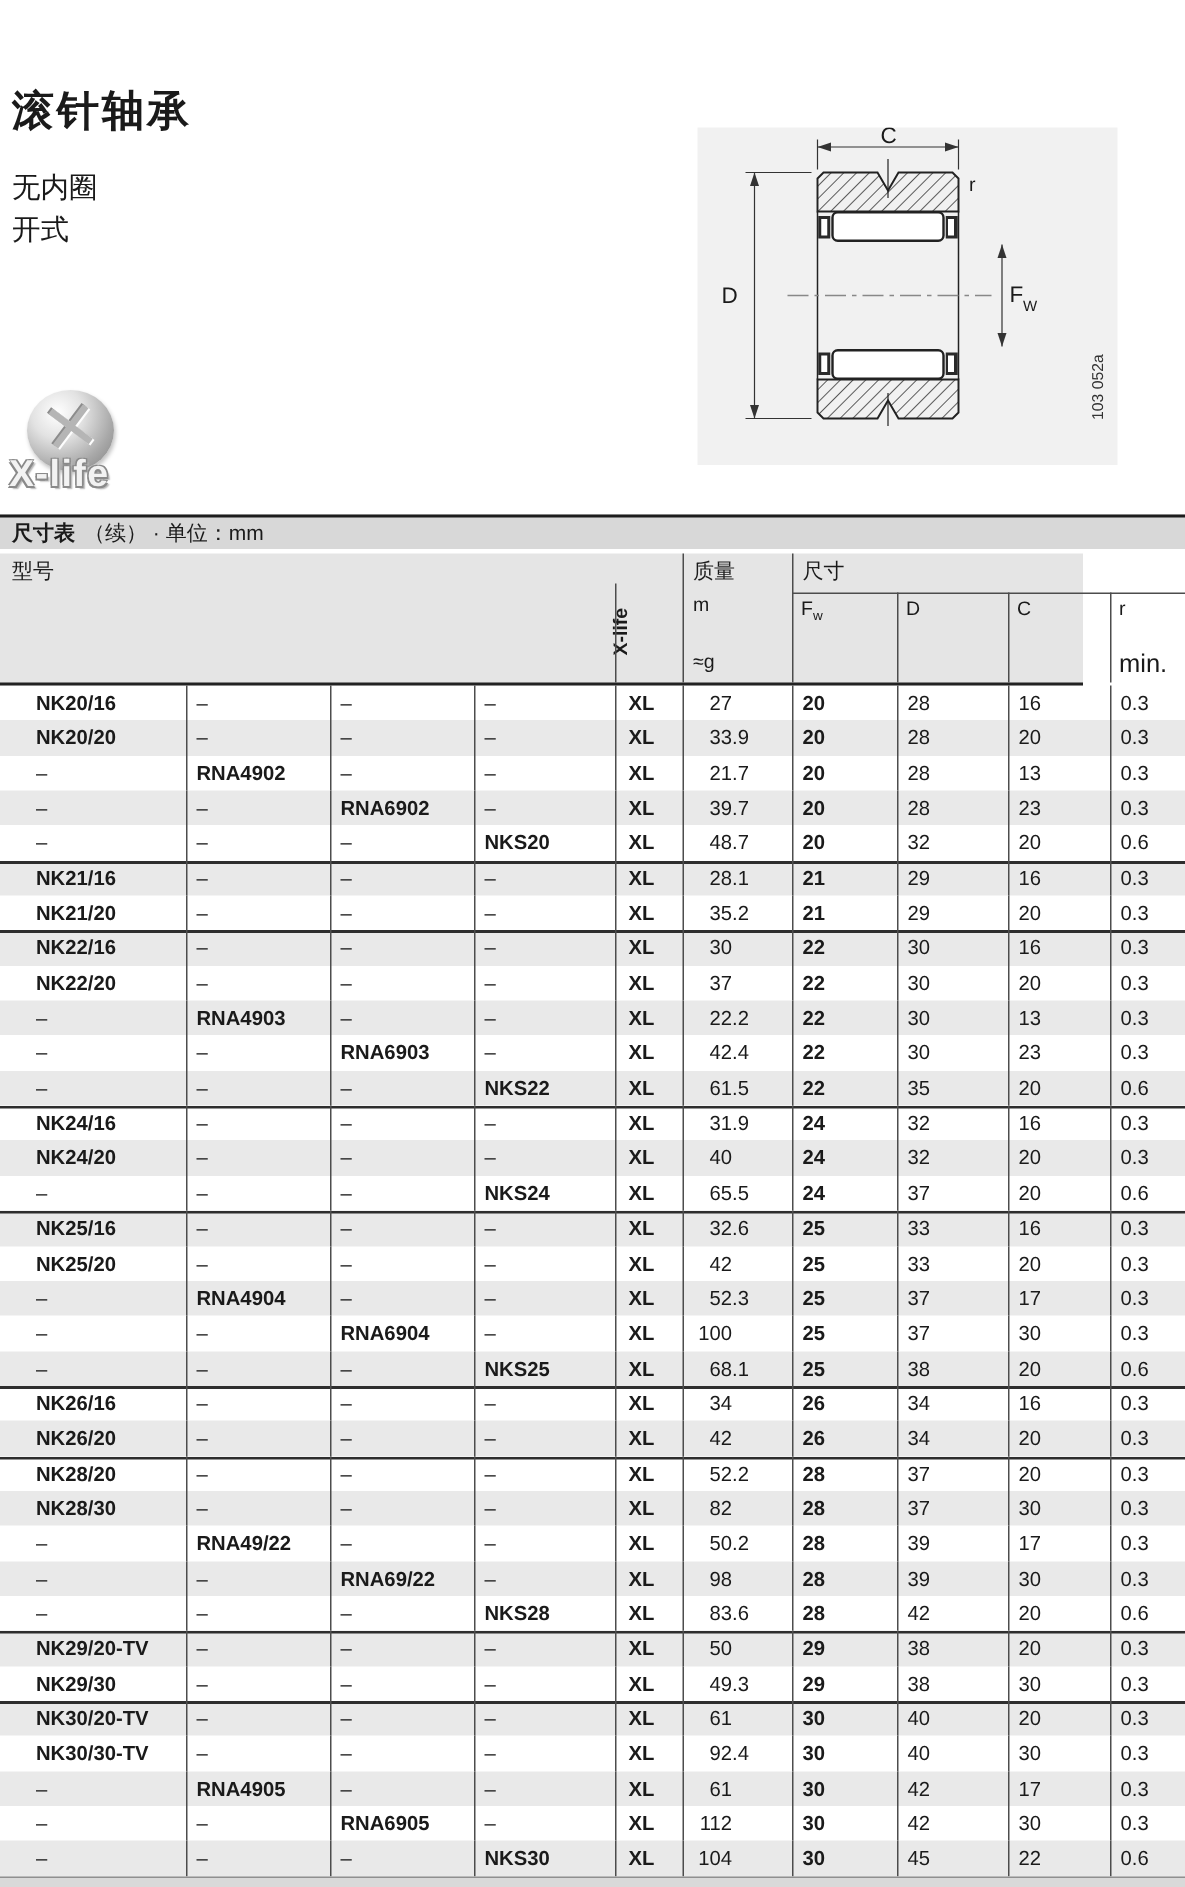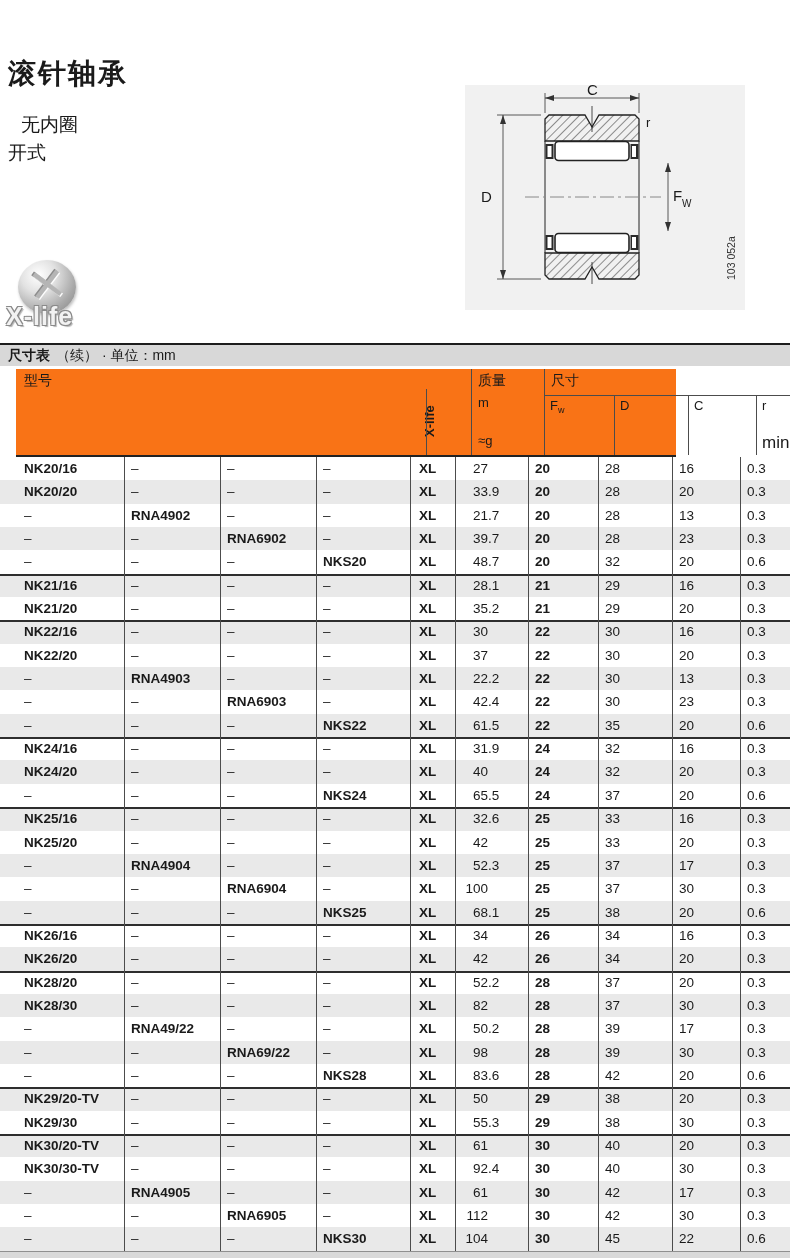--- a/index.html
+++ b/index.html
@@ -1,21 +1,21 @@
 <!DOCTYPE html>
 <html><head>
 <meta charset="utf-8">
 <style>
   html,body{margin:0;padding:0;}
   body{width:790px;height:1258px;background:#ffffff;font-family:"Liberation Sans","DejaVu Sans",sans-serif;color:#1a1a1a;position:relative;overflow:hidden;}
   #page{position:absolute;left:0;top:0;width:790px;height:1258px;}
 
   
   .page-title{position:absolute;left:8px;top:55px;font-size:28px;font-weight:bold;letter-spacing:2px;font-family:Liberation Serif, serif;}
-  .subtitle1{position:absolute;left:8px;top:112px;font-size:19px;margin-left:13px;}
+  .subtitle1{position:absolute;left:8px;top:112px;font-size:19px;}
   .subtitle2{position:absolute;left:8px;top:140px;font-size:19px;}
 
   
   .xlife-logo{position:absolute;left:4px;top:256px;width:110px;height:80px;}
   .xlife-sphere{position:absolute;left:14px;top:4px;width:58px;height:54px;border-radius:50%;
     background:radial-gradient(circle at 35% 28%, #ffffff 0%, #e2e2e2 32%, #a8a8a8 68%, #7d7d7d 100%);
     box-shadow:1px 2px 3px rgba(0,0,0,.25);}
   .xlife-x{position:absolute;left:24px;top:2px;font-size:46px;font-weight:bold;color:#b5b5b5;
     text-shadow:1px 1px 0 #fdfdfd,-1px -1px 0 #8c8c8c;transform:rotate(-8deg);}
   .xlife-word{position:absolute;left:2px;top:46px;font-size:25px;font-weight:bold;letter-spacing:1px;color:#f2f2f2;
@@ -24,21 +24,21 @@
   
   .drawing-box{position:absolute;left:465px;top:85px;width:280px;height:225px;background:#f1f1f1;}
   .drawing-caption{position:absolute;left:462px;top:312px;font-size:17px;letter-spacing:1px;}
 
   
   .section-bar{position:absolute;left:0;top:343px;width:790px;height:23px;background:#d8d8d8;
     border-top:2px solid #1c1c1c;box-sizing:border-box;line-height:21px;font-size:14px;padding-left:8px;}
   .section-bar b{margin-right:6px;margin-top:22px;}
 
   
-  .thead{position:absolute;left:16px;top:369px;width:660px;height:86px;background:#f97316;border-bottom:2px solid #222;box-sizing:content-box;font-size:14px;}
+  .thead{position:absolute;left:0;top:369px;width:722px;height:86px;background:#e5e5e5;border-bottom:2px solid #222;box-sizing:content-box;font-size:14px;}
   .thead .lbl{position:absolute;}
   .h-model{left:8px;top:3px;}
   .h-mass{left:462px;top:3px;}
   .h-m{left:462px;top:26px;font-size:13px;}
   .h-mg{left:462px;top:64px;font-size:13px;}
   .h-dims{left:535px;top:3px;}
   .h-fw{left:534px;top:29px;font-size:13px;}
   .h-d{left:604px;top:29px;font-size:13px;}
   .h-c{left:678px;top:29px;font-size:13px;}
   .h-r{left:746px;top:29px;font-size:13px;}
@@ -515,21 +515,21 @@
         <div class="cell c-d">38</div>
         <div class="cell c-c">20</div>
         <div class="cell c-r">0.3</div>
       </div>
       <div class="trow">
         <div class="cell c-m1 bold">NK29/30</div>
         <div class="cell c-m2">–</div>
         <div class="cell c-m3">–</div>
         <div class="cell c-m4">–</div>
         <div class="cell c-xl">XL</div>
-        <div class="cell c-mass"><span class="mint">55</span>.3</div>
+        <div class="cell c-mass"><span class="mint">49</span>.3</div>
         <div class="cell c-fw">29</div>
         <div class="cell c-d">38</div>
         <div class="cell c-c">30</div>
         <div class="cell c-r">0.3</div>
       </div>
       <div class="trow gsep">
         <div class="cell c-m1 bold">NK30/20-TV</div>
         <div class="cell c-m2">–</div>
         <div class="cell c-m3">–</div>
         <div class="cell c-m4">–</div>

